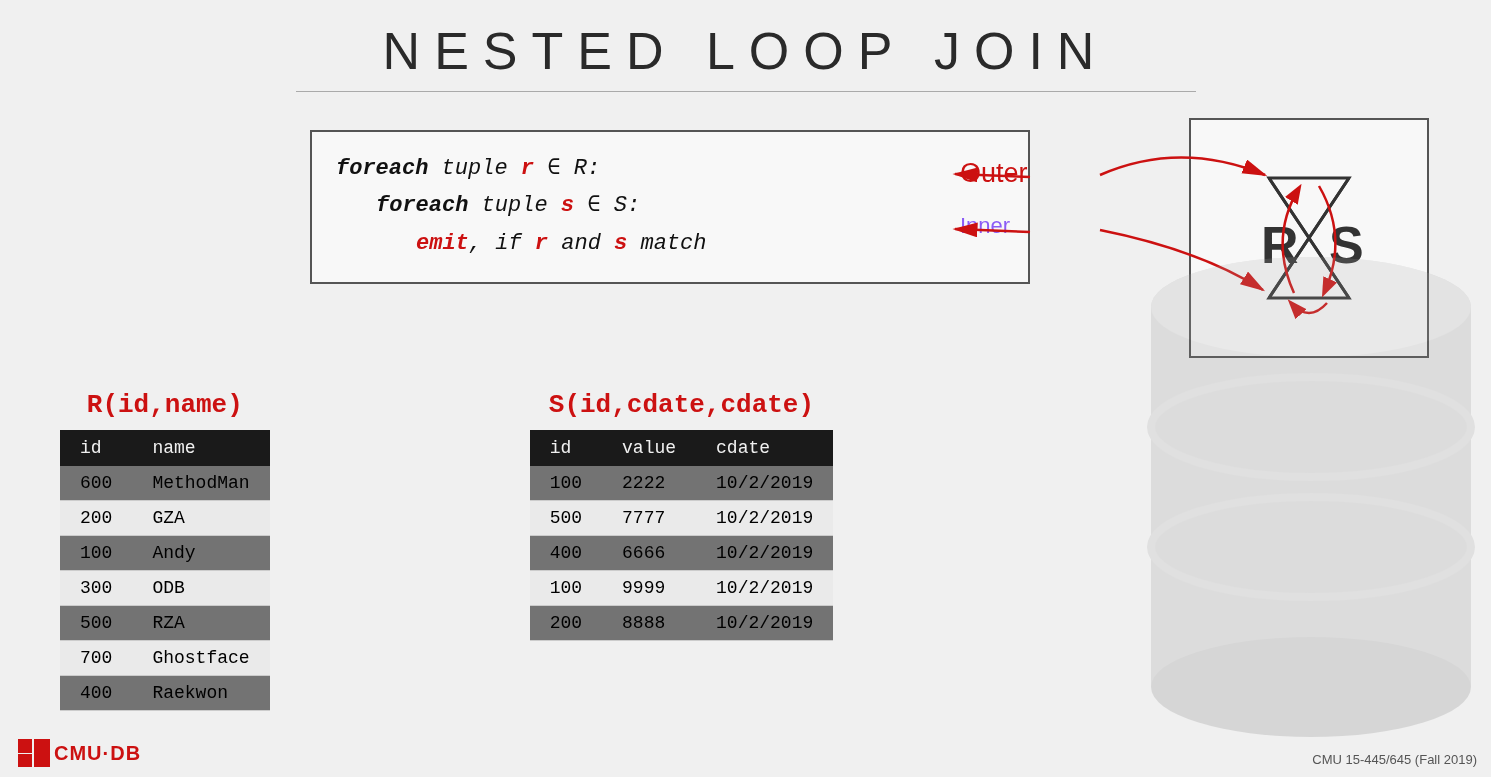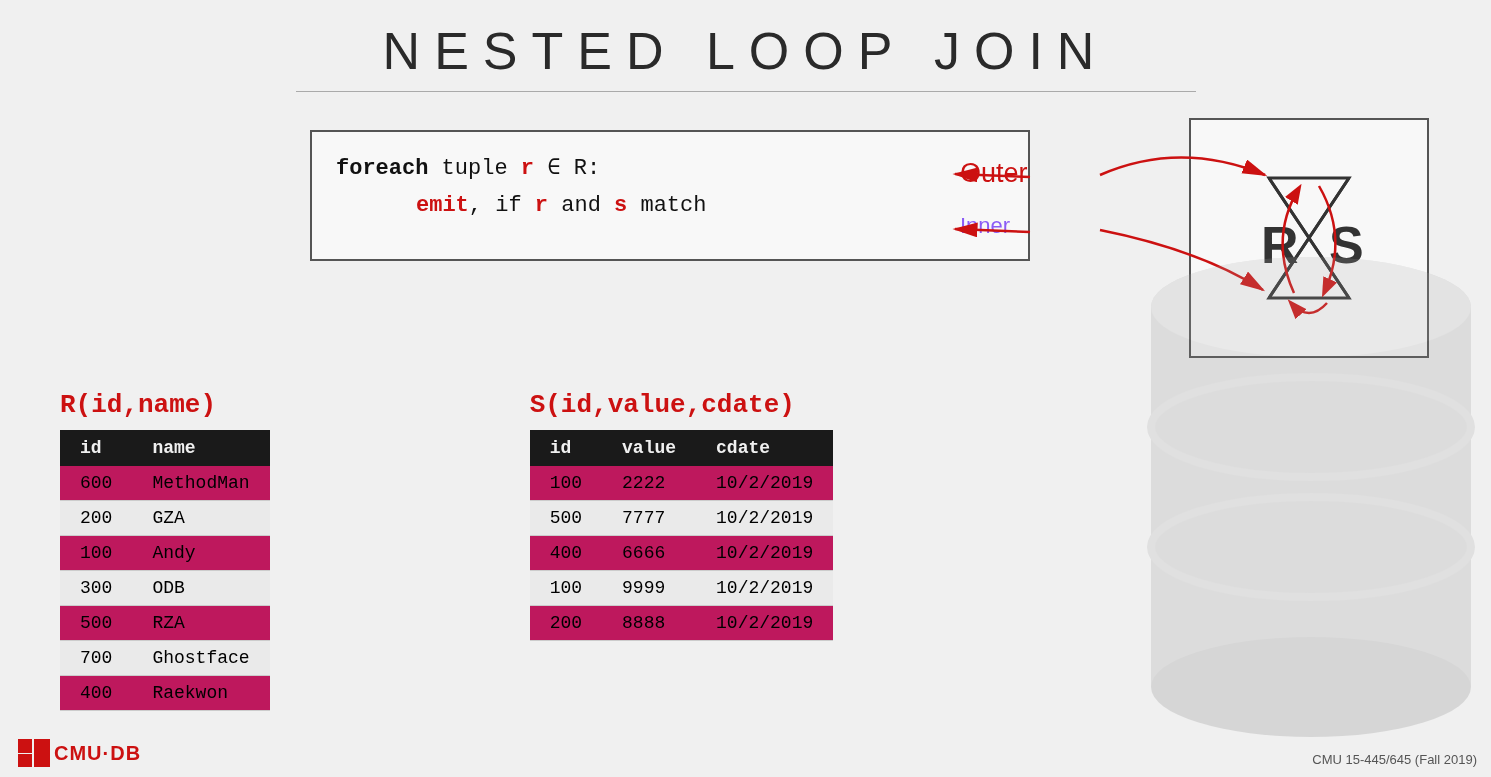--- a/index.html
+++ b/index.html
@@ -31,24 +31,25 @@
     }
 
     
     .code-box {
       position: absolute;
       top: 130px;
       left: 310px;
       width: 720px;
       border: 2.5px solid #555;
       background: #f8f8f8;
-      padding: 18px 24px 34px 24px;
+      padding: 18px 24px 20px 24px;
       font-family: 'Courier New', monospace;
       font-size: 22px;
       line-height: 1.7;
+      font-style: italic;
     }
 
     .code-box .kw { font-weight: bold; color: #111; }
     .code-box .red { color: #cc1111; font-weight: bold; }
     .code-box .normal { color: #111; }
 
     
     .join-box {
       position: absolute;
       top: 118px;
@@ -95,20 +96,21 @@
       position: absolute;
       top: 390px;
       left: 60px;
       display: flex;
       gap: 200px;
     }
 
     .table-group {
       display: flex;
       flex-direction: column;
+      align-items: center;
     }
 
     .table-title {
       font-size: 26px;
       font-weight: bold;
       color: #cc1111;
       margin-bottom: 10px;
       font-family: 'Courier New', monospace;
     }
 
@@ -119,25 +121,25 @@
     }
 
     table thead tr {
       background: #1a1a1a;
       color: #f0f0f0;
     }
 
     table thead th {
       padding: 8px 20px;
       text-align: left;
-      font-weight: bold;
+      font-weight: normal;
     }
 
     table tbody tr {
-      background: #be185d;
+      background: #737373;
     }
 
     table tbody tr:nth-child(even) {
       background: #eaeaea;
     }
 
     table tbody td {
       padding: 7px 20px;
       border-bottom: 1px solid #ccc;
     }
@@ -182,20 +184,23 @@
   </style>
 </head>
 <body>
 
 <h1 class="page-title">NESTED LOOP JOIN</h1>
 <hr class="title-divider">
 
 <div class="code-box">
   <div>
     <span class="kw">foreach</span><span class="normal"> tuple </span><span class="red">r</span><span class="normal"> ∈ R:</span>
+  </div>
+  <div style="padding-left:40px;">
+    <span class="kw">foreach</span><span class="normal"> tuple </span><span class="red">s</span><span class="normal"> ∈ S:</span>
   </div>
   <div style="padding-left:80px;">
     <span class="red">emit</span><span class="normal">, if </span><span class="red">r</span><span class="normal"> and </span><span class="red">s</span><span class="normal"> match</span>
   </div>
 </div>
 
 <div class="join-box">
   <svg viewBox="0 0 200 200" width="200" height="200">
 
     <polygon points="60,40 140,40 100,100 140,160 60,160 100,100" fill="none" stroke="#333" stroke-width="3"></polygon>
@@ -279,21 +284,21 @@
           </tr>
           <tr>
             <td>400</td>
             <td>Raekwon</td>
           </tr>
         </tbody>
     </table>
   </div>
 
   <div class="table-group" style="margin-left:60px;">
-    <div class="table-title">S(id,value,cdate)</div>
+    <div class="table-title">S(id,cdate,cdate)</div>
     <table>
       <thead>
         <tr>
           <th>id</th>
           <th>value</th>
           <th>cdate</th>
         </tr>
       </thead>
       <tbody id="table-s-body">
       <tr>

